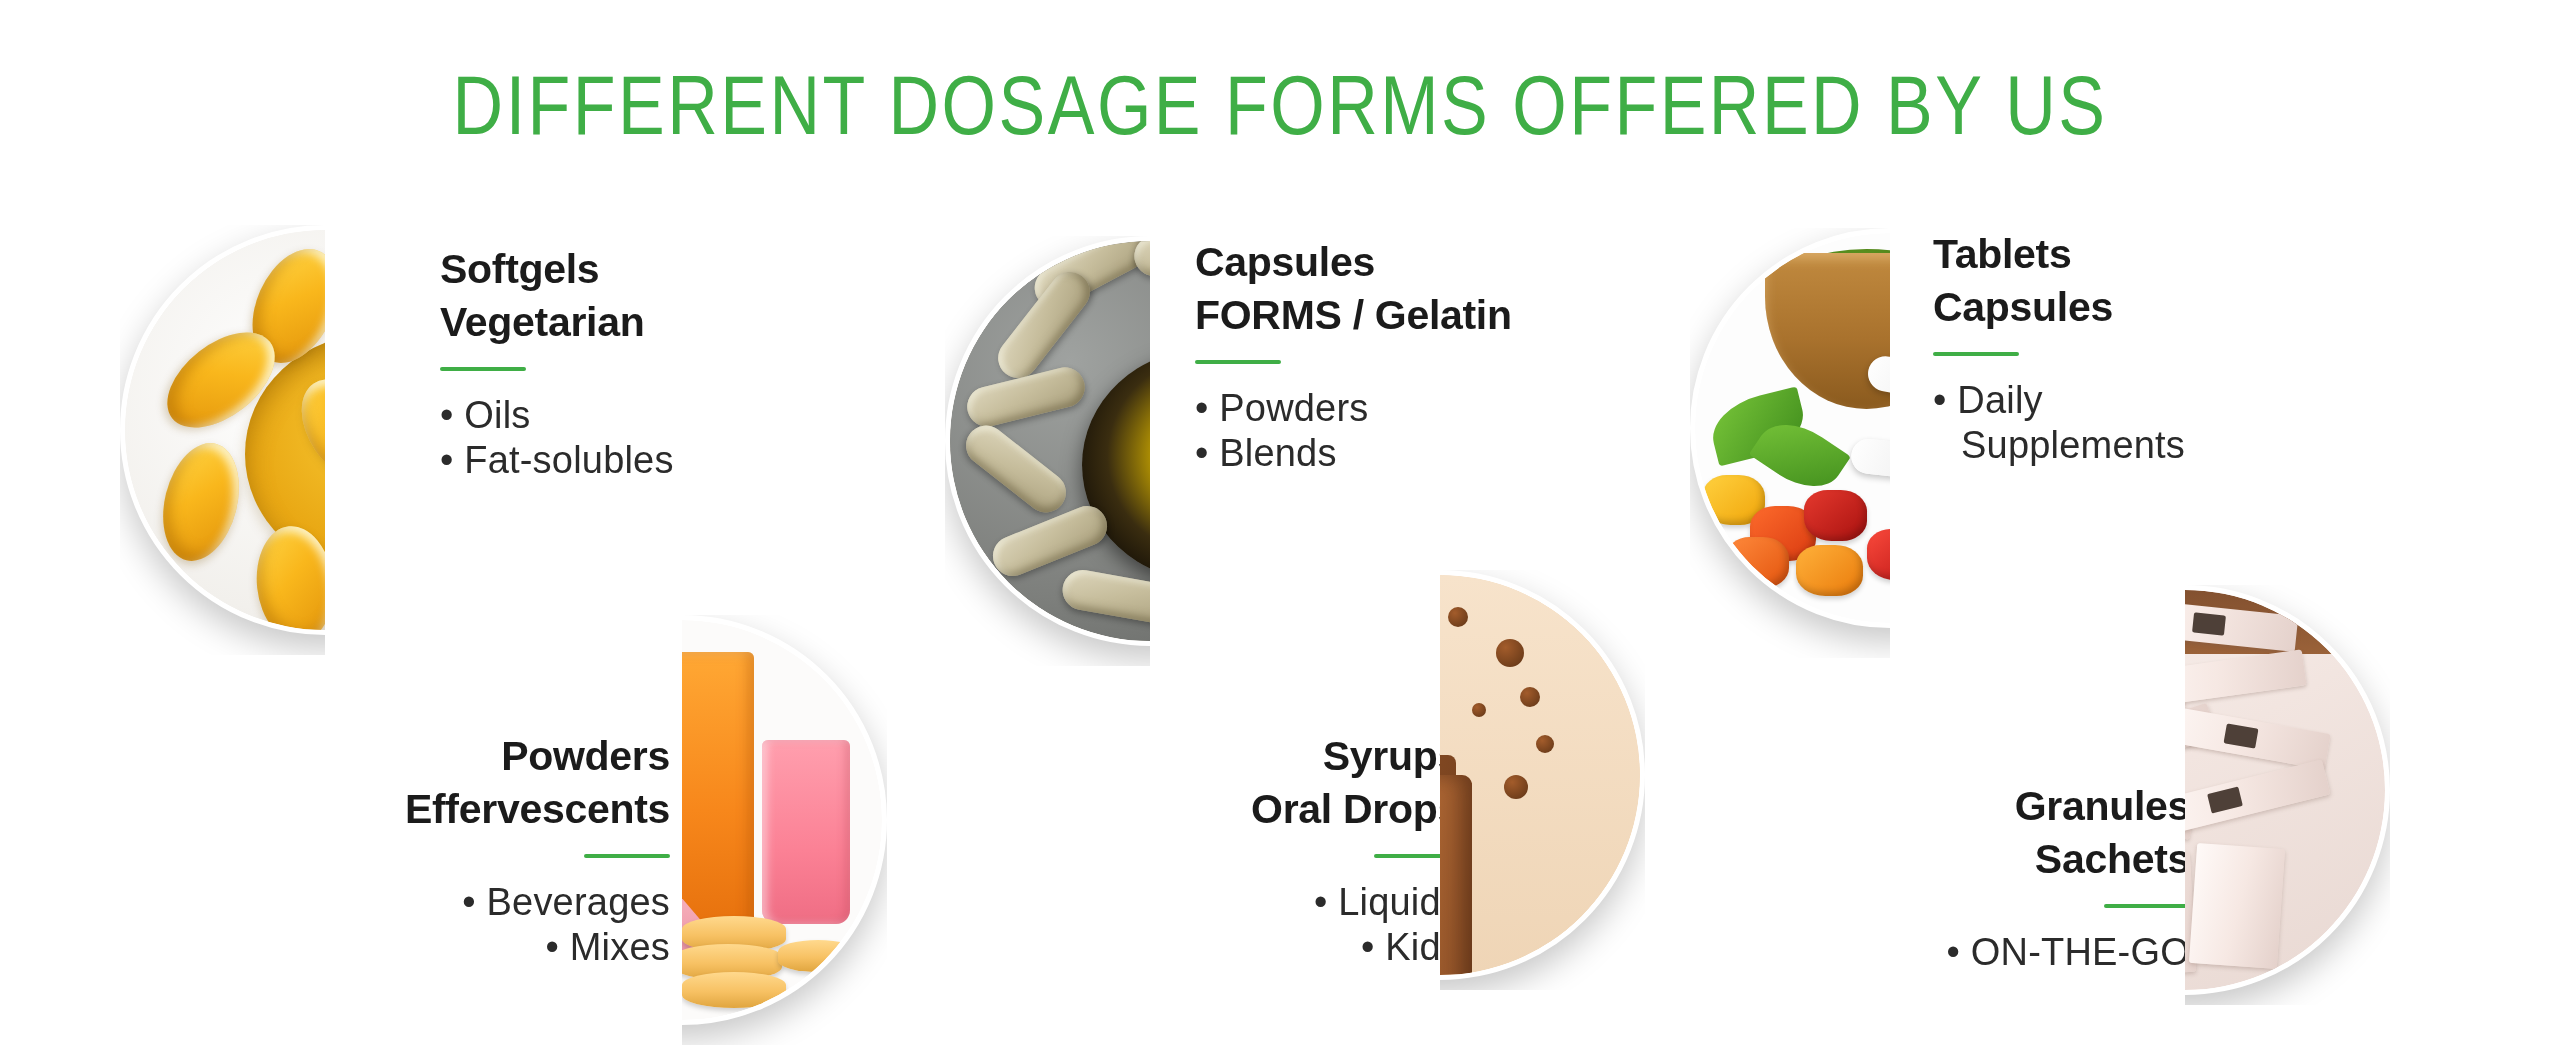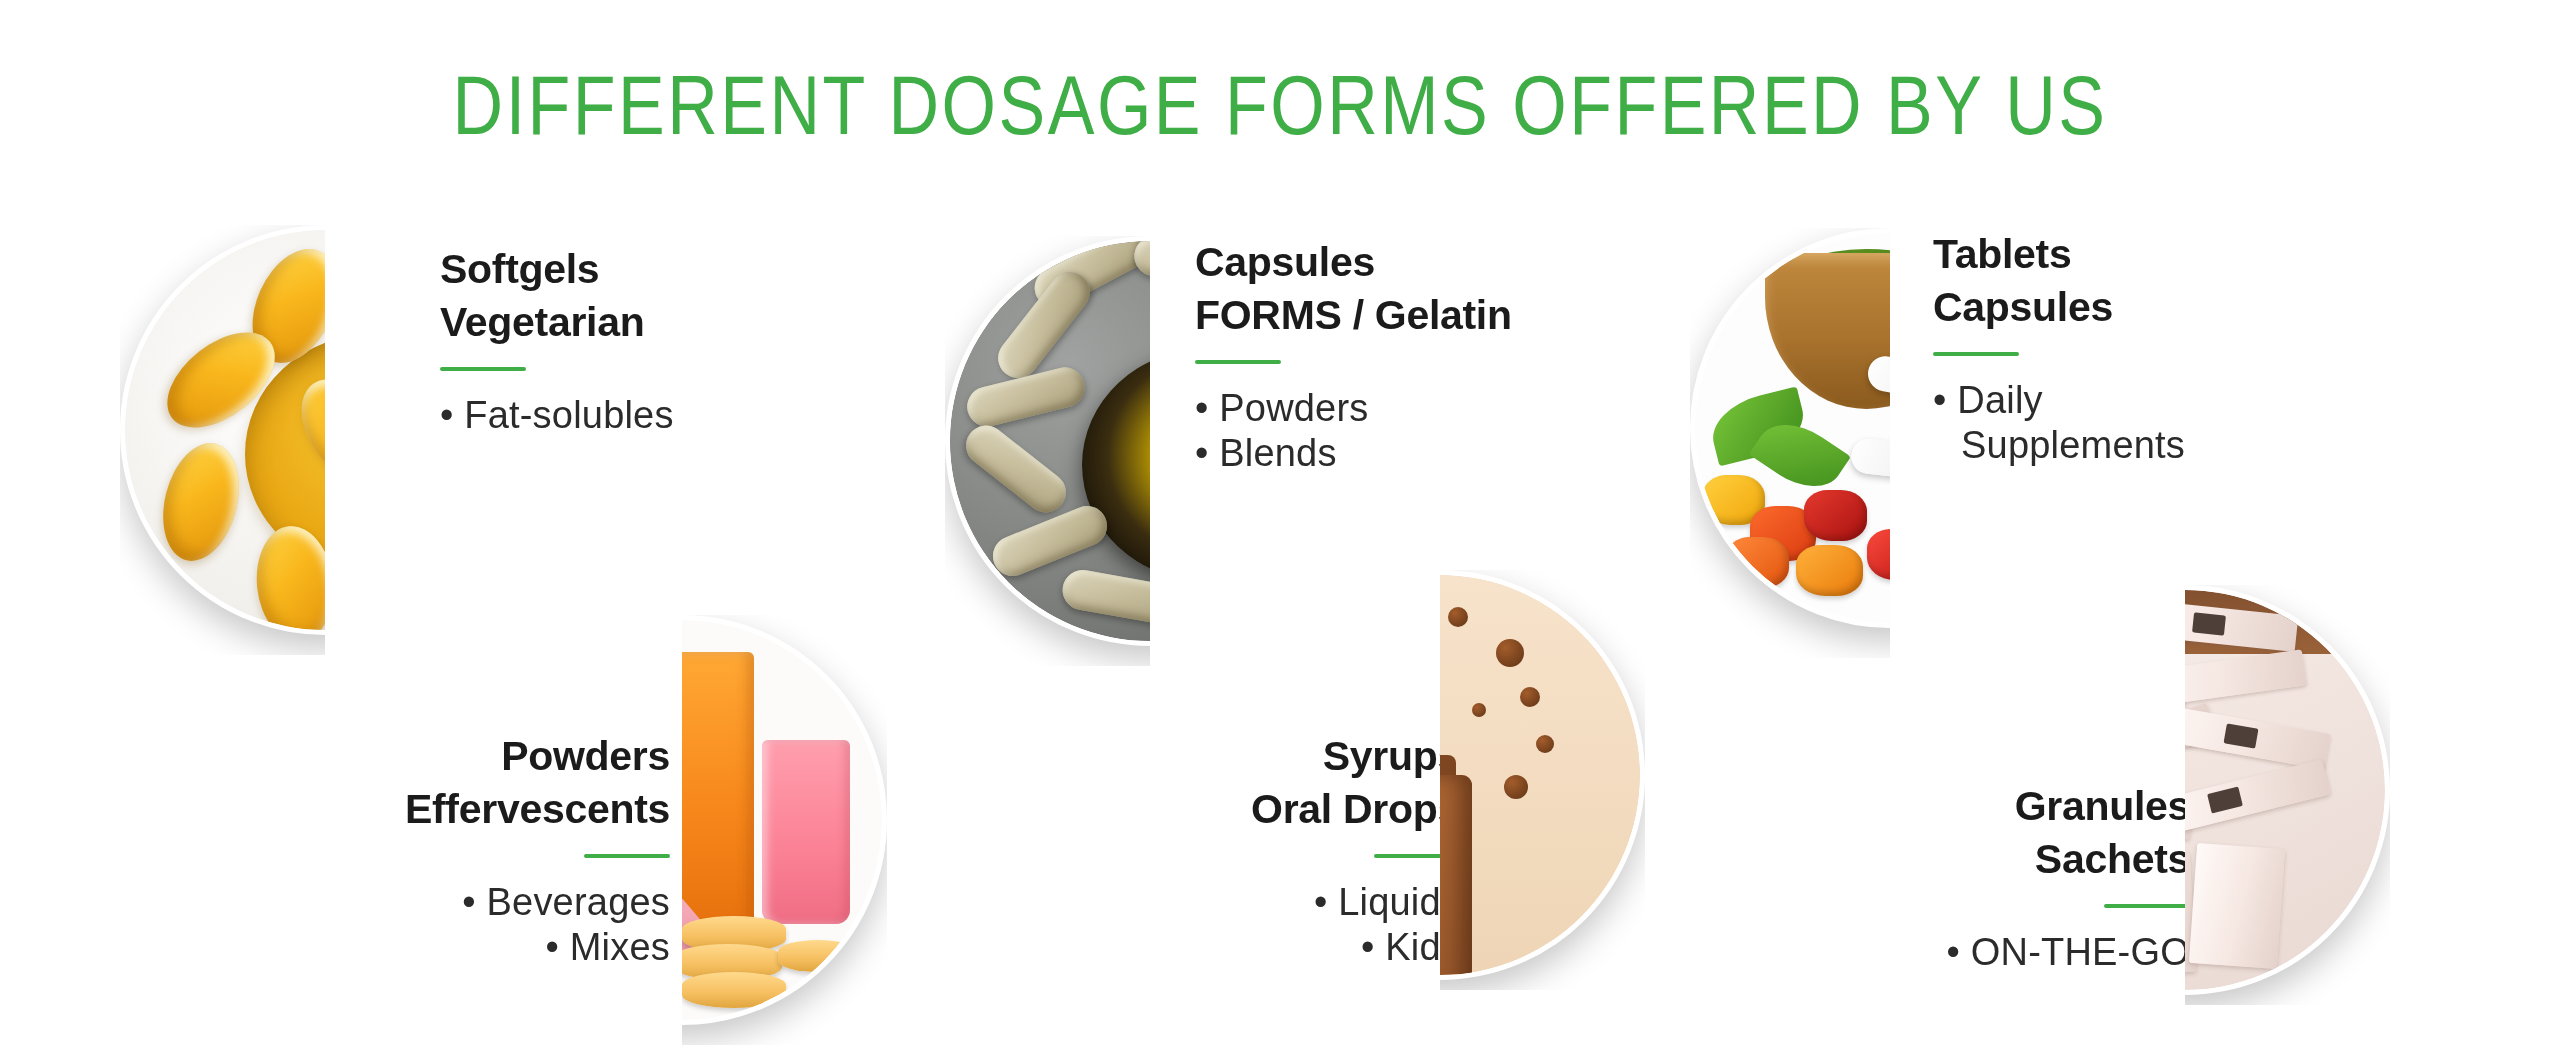--- a/index.html
+++ b/index.html
@@ -270,20 +270,21 @@
 
           </div>
         </div>
       </div>
 
       <div class="txt align-left" style="left:320px; top:0; width:460px;margin-top:18px;">
         <div class="head-line">Softgels</div>
         <div class="head-line">Vegetarian</div>
         <div class="rule"></div>
         <div class="bullets">
+          <div>• Oils</div>
           <div>• Fat-solubles</div>
         </div>
       </div>
 
     </div>
   </div>
 
   <div class="card" style="left:875px; top:236px; width:790px; height:430px;">
     <div class="card-inner">
 

